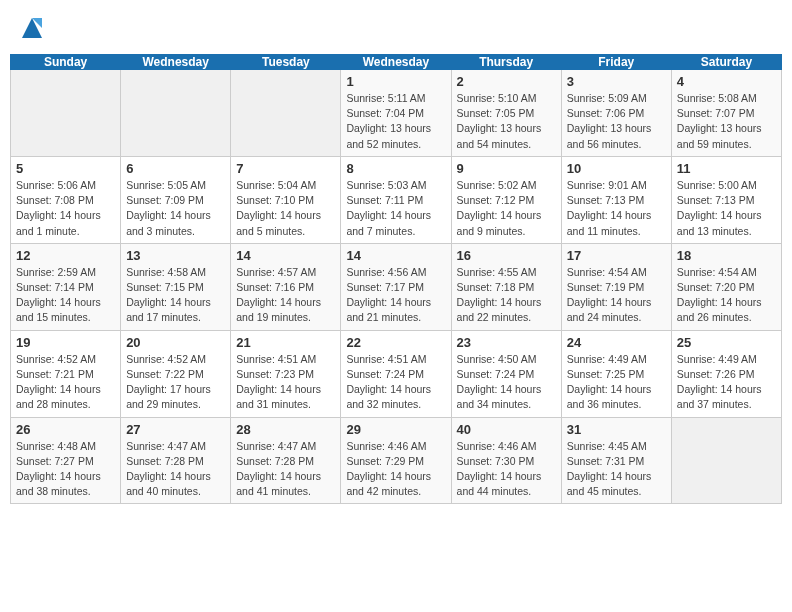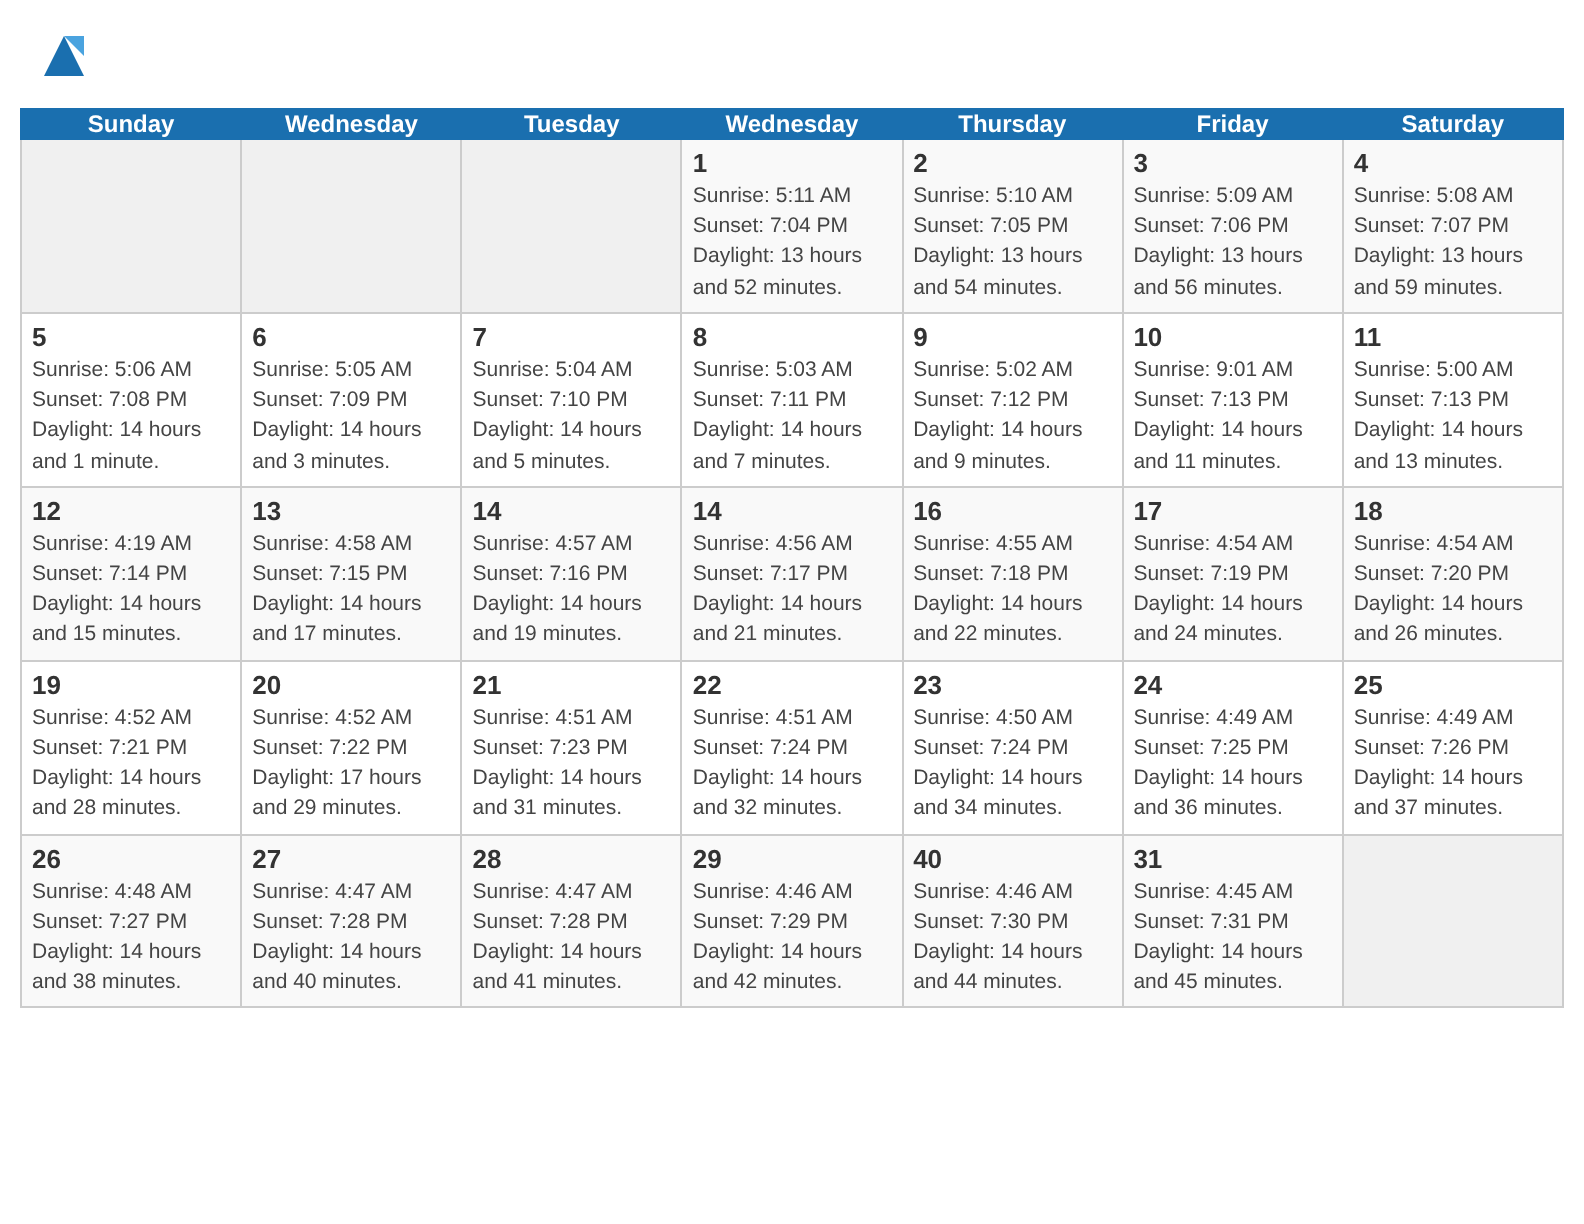--- a/index.html
+++ b/index.html
@@ -169,21 +169,21 @@
           <div class="day-info"><span>Sunrise: 9:01 AM</span><br><span>Sunset: 7:13 PM</span><br><span>Daylight: 14 hours and 11 minutes.</span></div>
         </td>
         <td>
           <span class="day-number">11</span>
           <div class="day-info"><span>Sunrise: 5:00 AM</span><br><span>Sunset: 7:13 PM</span><br><span>Daylight: 14 hours and 13 minutes.</span></div>
         </td>
       </tr>
       <tr>
         <td>
           <span class="day-number">12</span>
-          <div class="day-info"><span>Sunrise: 4:19 AM</span><br><span>Sunset: 7:14 PM</span><br><span>Daylight: 14 hours and 15 minutes.</span></div>
+          <div class="day-info"><span>Sunrise: 2:59 AM</span><br><span>Sunset: 7:14 PM</span><br><span>Daylight: 14 hours and 15 minutes.</span></div>
         </td>
         <td>
           <span class="day-number">13</span>
           <div class="day-info"><span>Sunrise: 4:58 AM</span><br><span>Sunset: 7:15 PM</span><br><span>Daylight: 14 hours and 17 minutes.</span></div>
         </td>
         <td>
           <span class="day-number">14</span>
           <div class="day-info"><span>Sunrise: 4:57 AM</span><br><span>Sunset: 7:16 PM</span><br><span>Daylight: 14 hours and 19 minutes.</span></div>
         </td>
         <td>

